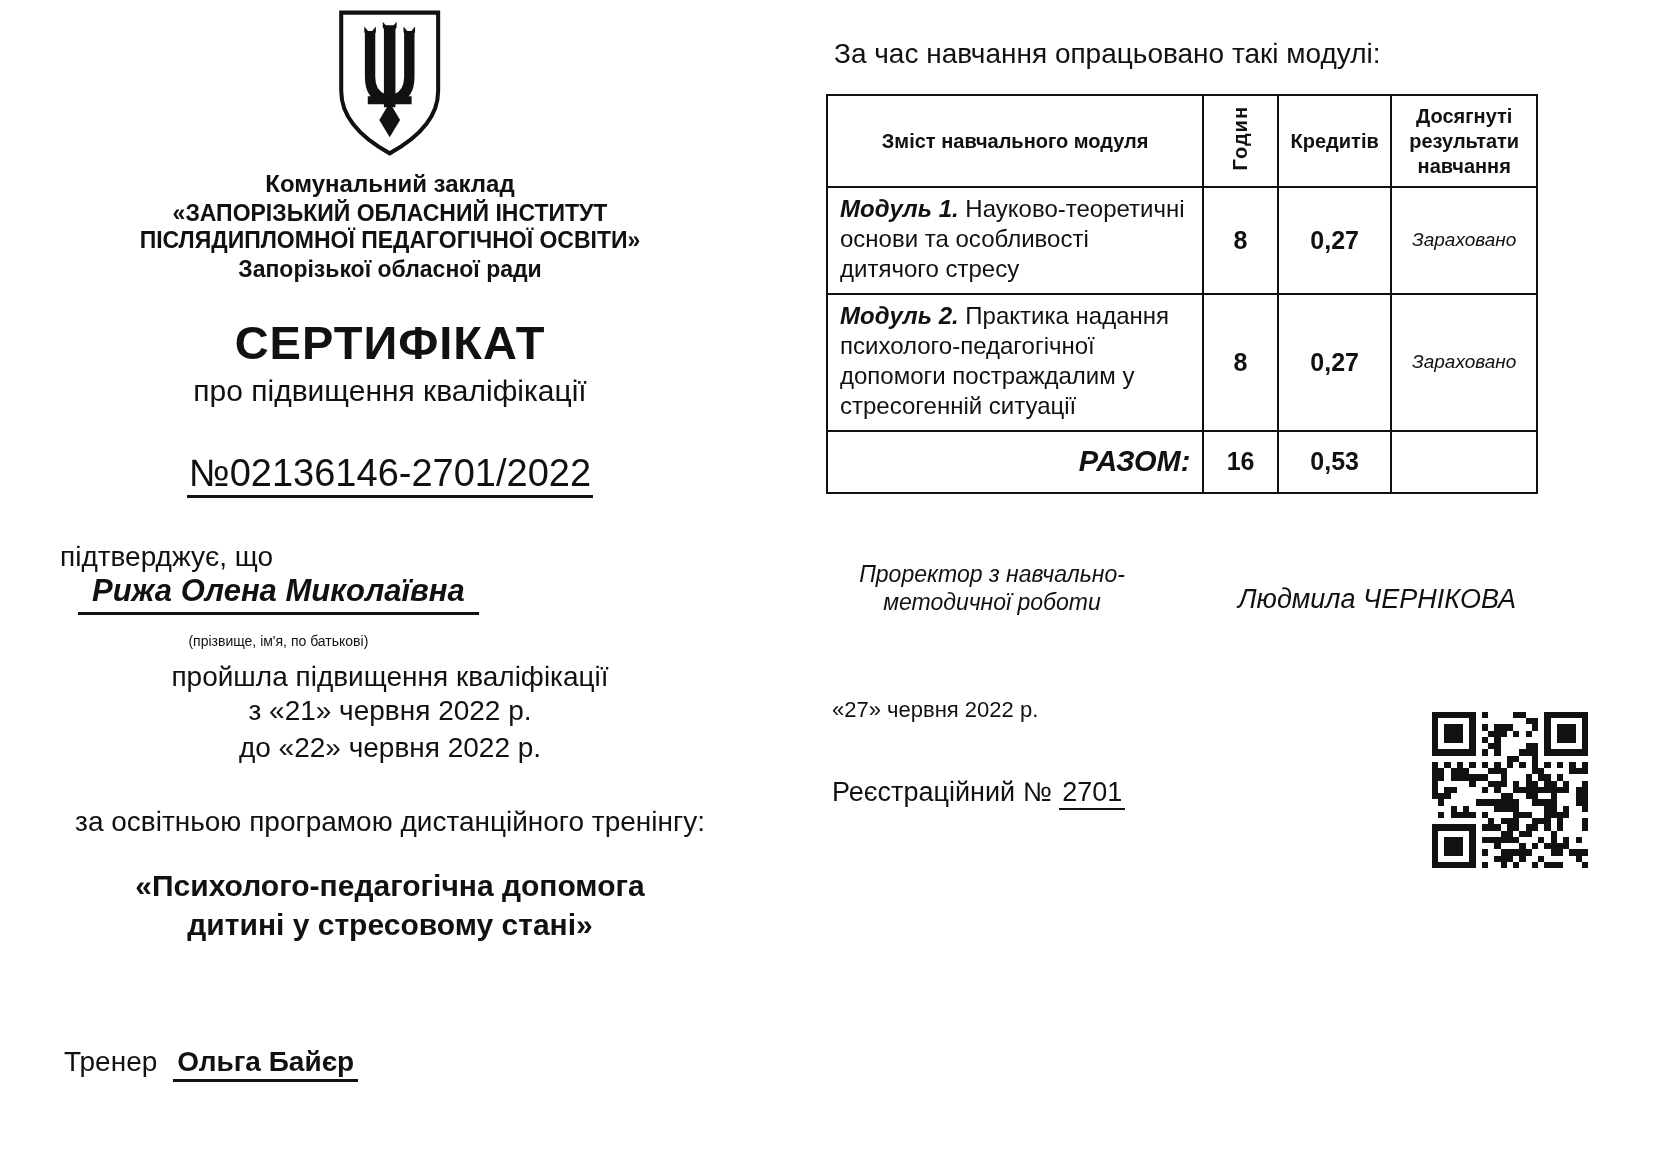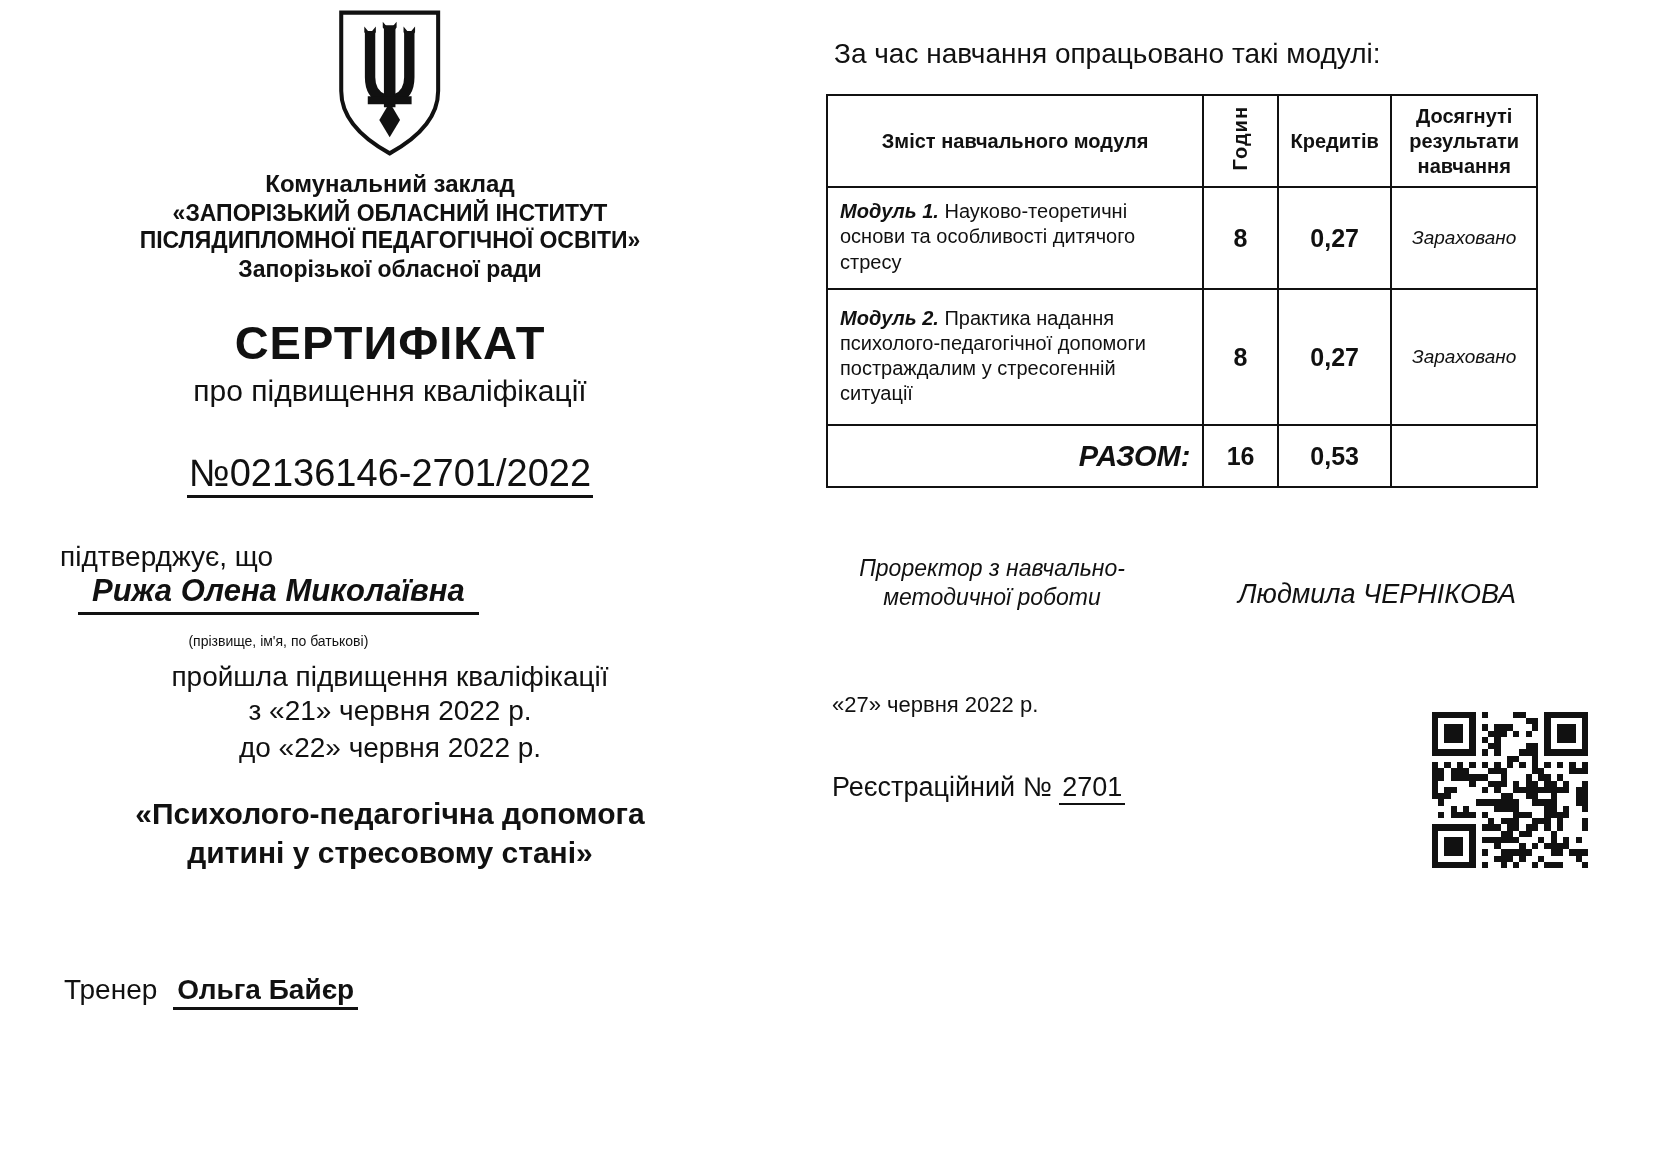--- a/index.html
+++ b/index.html
@@ -53,21 +53,21 @@
   table.modules th { font-weight:bold; font-size:20px; padding:6px 4px; }
   th.col-content { width:53%; }
   th.col-hours { width:10.5%; }
   th.col-credits { width:16%; }
   th.col-results { width:20.5%; line-height:1.25; }
   .vert {
     display:inline-block;
     writing-mode:vertical-rl; transform:rotate(180deg);
     font-weight:bold; font-size:20px; letter-spacing:1px;
   }
-  td.module-cell { font-size:20px; line-height:1.26; padding:6px 10px 8px 12px; text-align:left; }
+  td.module-cell { font-size:24px; line-height:1.26; padding:6px 10px 8px 12px; text-align:left; }
   .module-label { font-weight:bold; font-style:italic; }
   td.num-cell { font-weight:bold; font-size:25px; text-align:center; }
   td.result-cell { font-style:italic; font-size:19px; text-align:center; }
   tr.header-row { height:92px; }
   tr.row-1 { height:102px; }
   tr.row-2 { height:136px; }
   tr.total-row { height:62px; }
   td.total-label { font-weight:bold; font-style:italic; font-size:29px; text-align:right; padding-right:12px; }
   .signature-row {
     display:flex; justify-content:space-between; align-items:flex-end;
@@ -119,20 +119,21 @@
     </span>
   </div>
 
   <div class="completed-line">пройшла підвищення кваліфікації</div>
 
   <div class="dates-block">
     <div>з «21»  червня 2022 р.</div>
     <div>до  «22» червня  2022 р.</div>
   </div>
 
+  <div class="program-intro">за освітньою програмою дистанційного тренінгу:</div>
   <div class="program-title">«Психолого-педагогічна допомога дитині у стресовому стані»</div>
 
   <div class="trainer-row">
     <span>Тренер</span><span class="trainer-name">Ольга Байєр</span>
   </div>
 </div>
 
 <div class="right-col">
 
   <div class="modules-intro">За час навчання опрацьовано такі модулі:</div>

